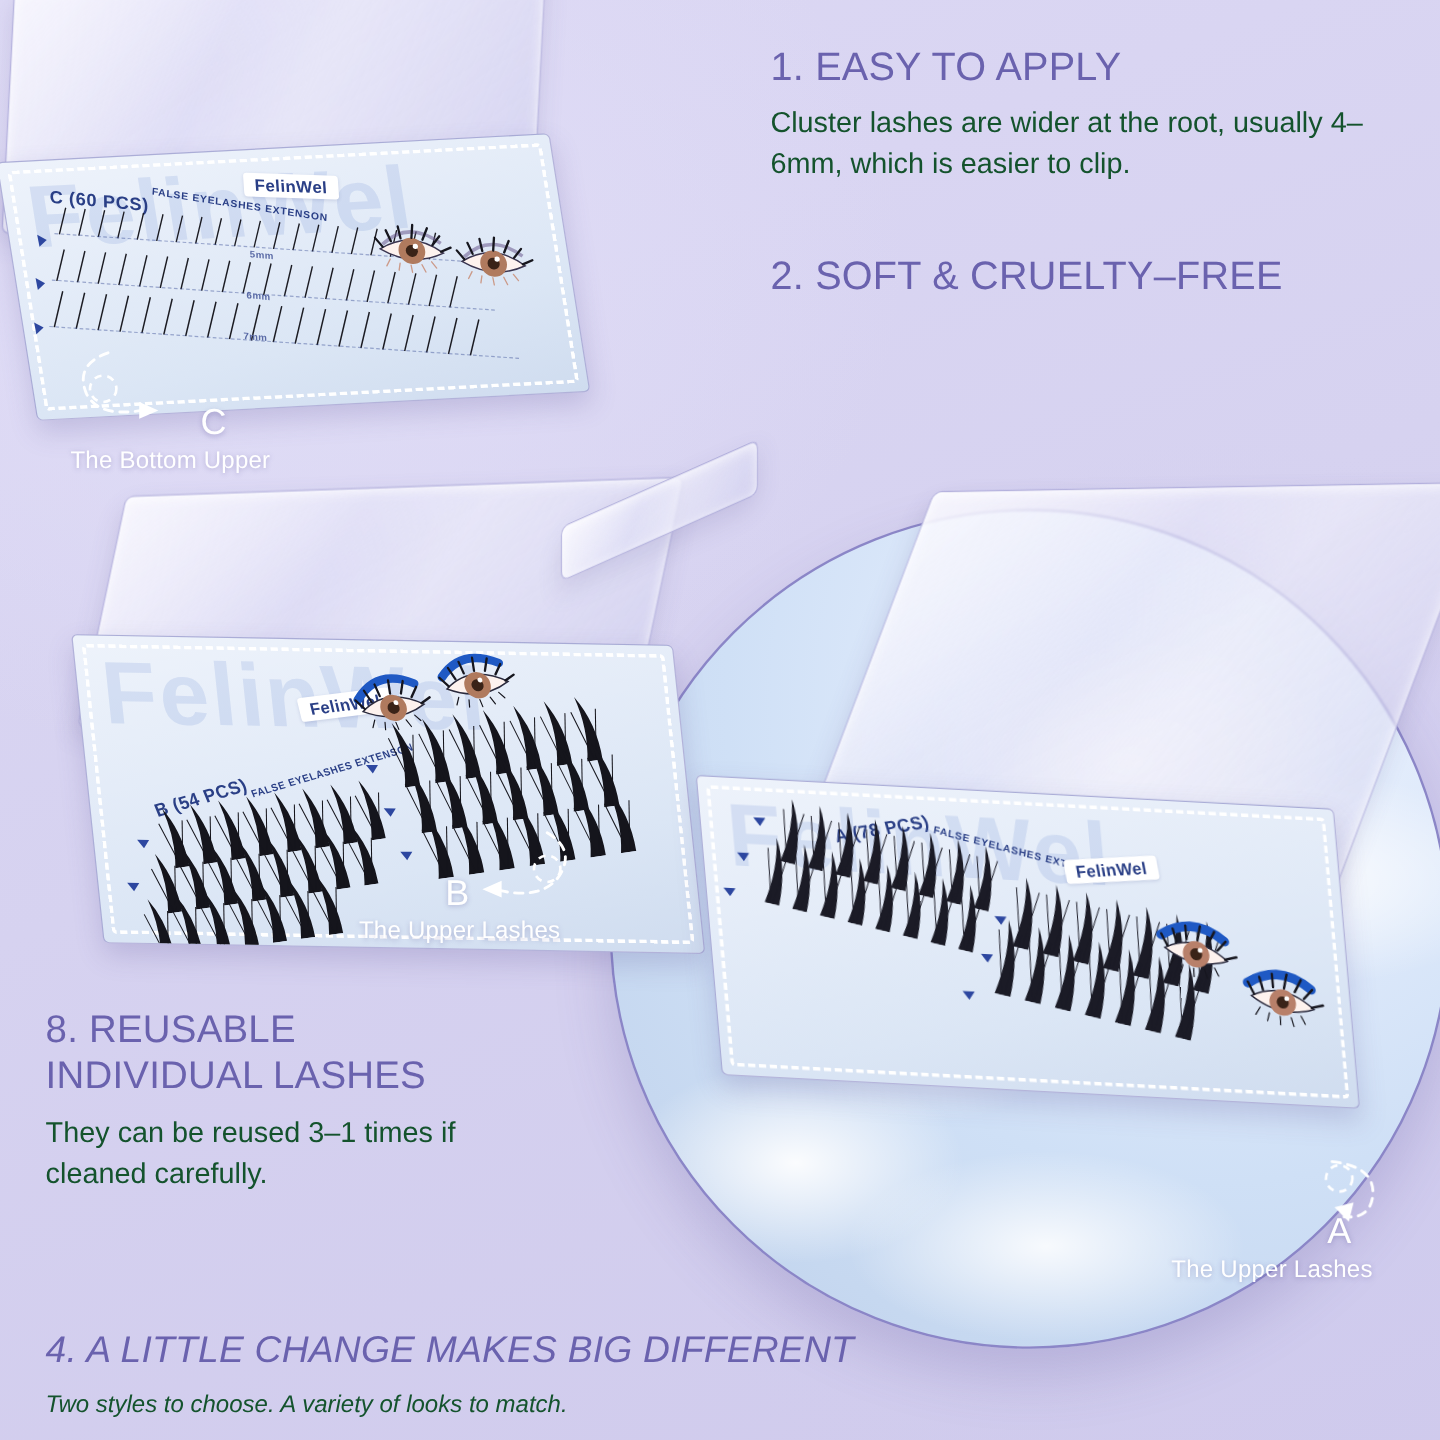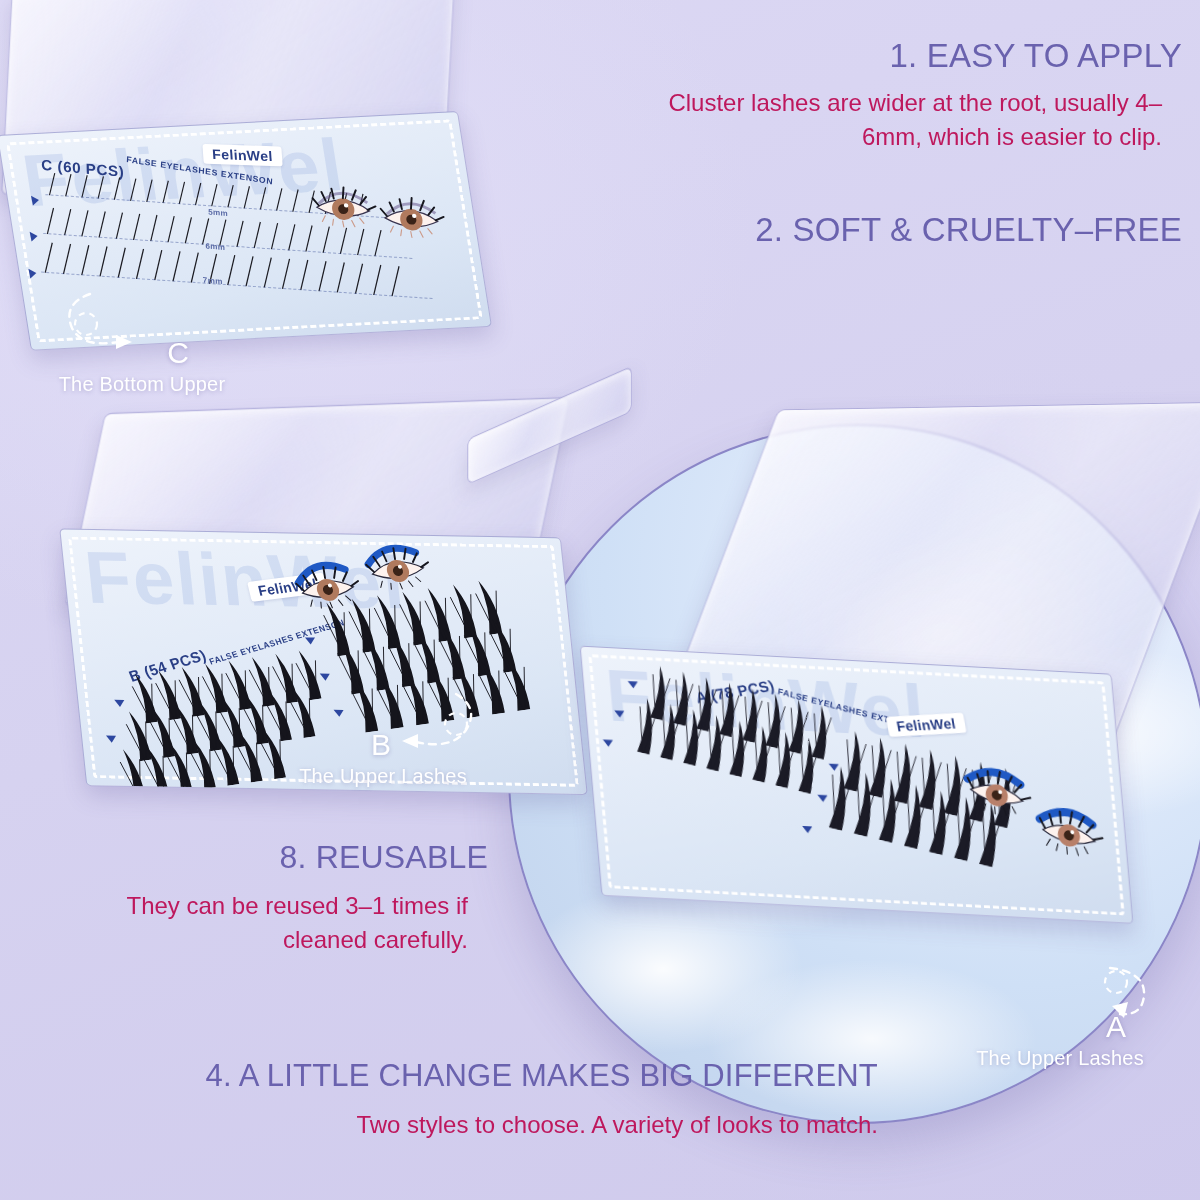--- a/index.html
+++ b/index.html
@@ -130,28 +130,28 @@
     text-shadow: 0 1px 4px rgba(90,80,150,.35);
   }
   .callout .sub {
     font-size: 20px; margin-top: 5px; letter-spacing: .2px;
     text-shadow: 0 1px 4px rgba(90,80,150,.35);
     white-space: nowrap;
   }
   .swirl { position: absolute; }
 
   
-  .txt-col { position: absolute; text-align: right; }
+  .txt-col { position: absolute; }
   h2.head {
     color: #6a62ae;
     font-weight: 400;
     letter-spacing: .2px;
   }
   p.body {
-    color: #be185d;
+    color: #14532d;
     font-weight: 400;
   }
 </style>
 </head>
 <body>
 
 <div id="stage">
   <div class="bg-wash"></div>
 
   <div class="mirror">
@@ -791,20 +791,21 @@
     <h2 class="head" style="font-size:33px; line-height:1.1;">1. EASY TO APPLY</h2>
     <p class="body" style="font-size:24px; line-height:1.42; margin-top:12px; max-width:520px;">Cluster lashes are wider at the root, usually 4–6mm, which is easier to clip.</p>
   </div>
 
   <div class="txt-col" style="left:642px; top:212px; width:540px;">
     <h2 class="head" style="font-size:33px; line-height:1.1;">2. SOFT &amp; CRUELTY–FREE</h2>
   </div>
 
   <div class="txt-col" style="left:38px; top:838px; width:450px;">
     <h2 class="head" style="font-size:32px; line-height:1.22;">8. REUSABLE</h2>
+    <h2 class="head" style="font-size:32px; line-height:1.22;">INDIVIDUAL LASHES</h2>
     <p class="body" style="font-size:24px; line-height:1.40; margin-top:12px; max-width:430px;">They can be reused 3–1 times if cleaned carefully.</p>
   </div>
 
-  <div class="txt-col" style="left:38px; top:1059px; width:840px;">
+  <div class="txt-col" style="left:38px; top:1108px; width:840px;font-style:italic;">
     <h2 class="head" style="font-size:31px; line-height:1.12;">4. A LITTLE CHANGE MAKES BIG DIFFERENT</h2>
-    <p class="body" style="font-size:24px; line-height:1.40; margin-top:14px;">Two styles to choose. A variety of looks to match.</p>
+    <p class="body" style="font-size:20px; line-height:1.40; margin-top:14px;">Two styles to choose. A variety of looks to match.</p>
   </div>
 </div>
 
 </body></html>

